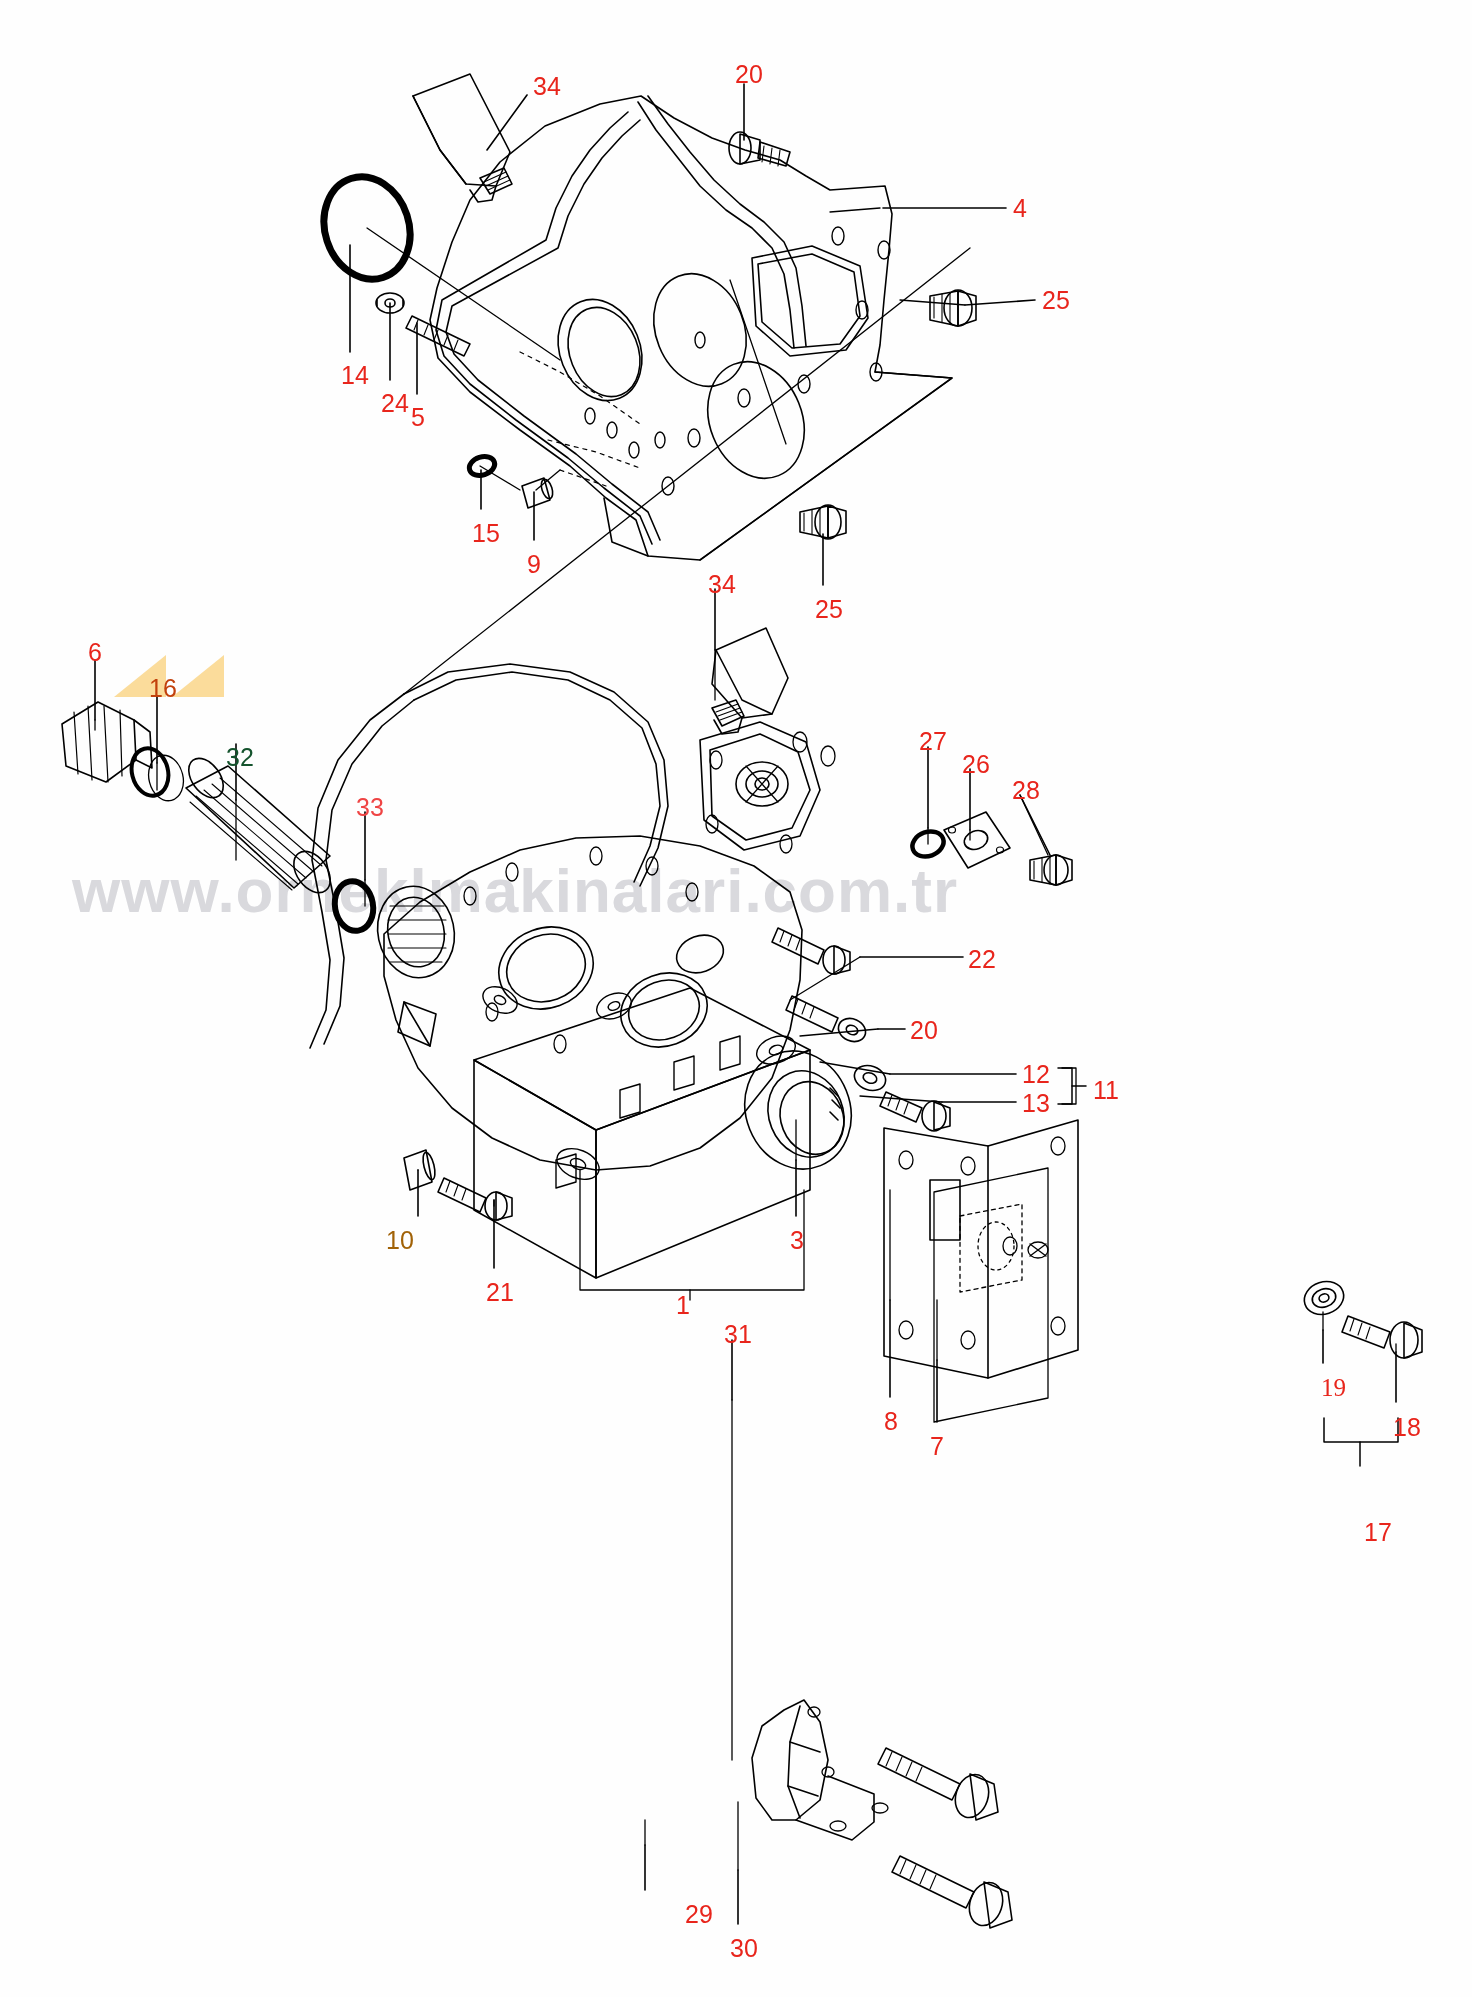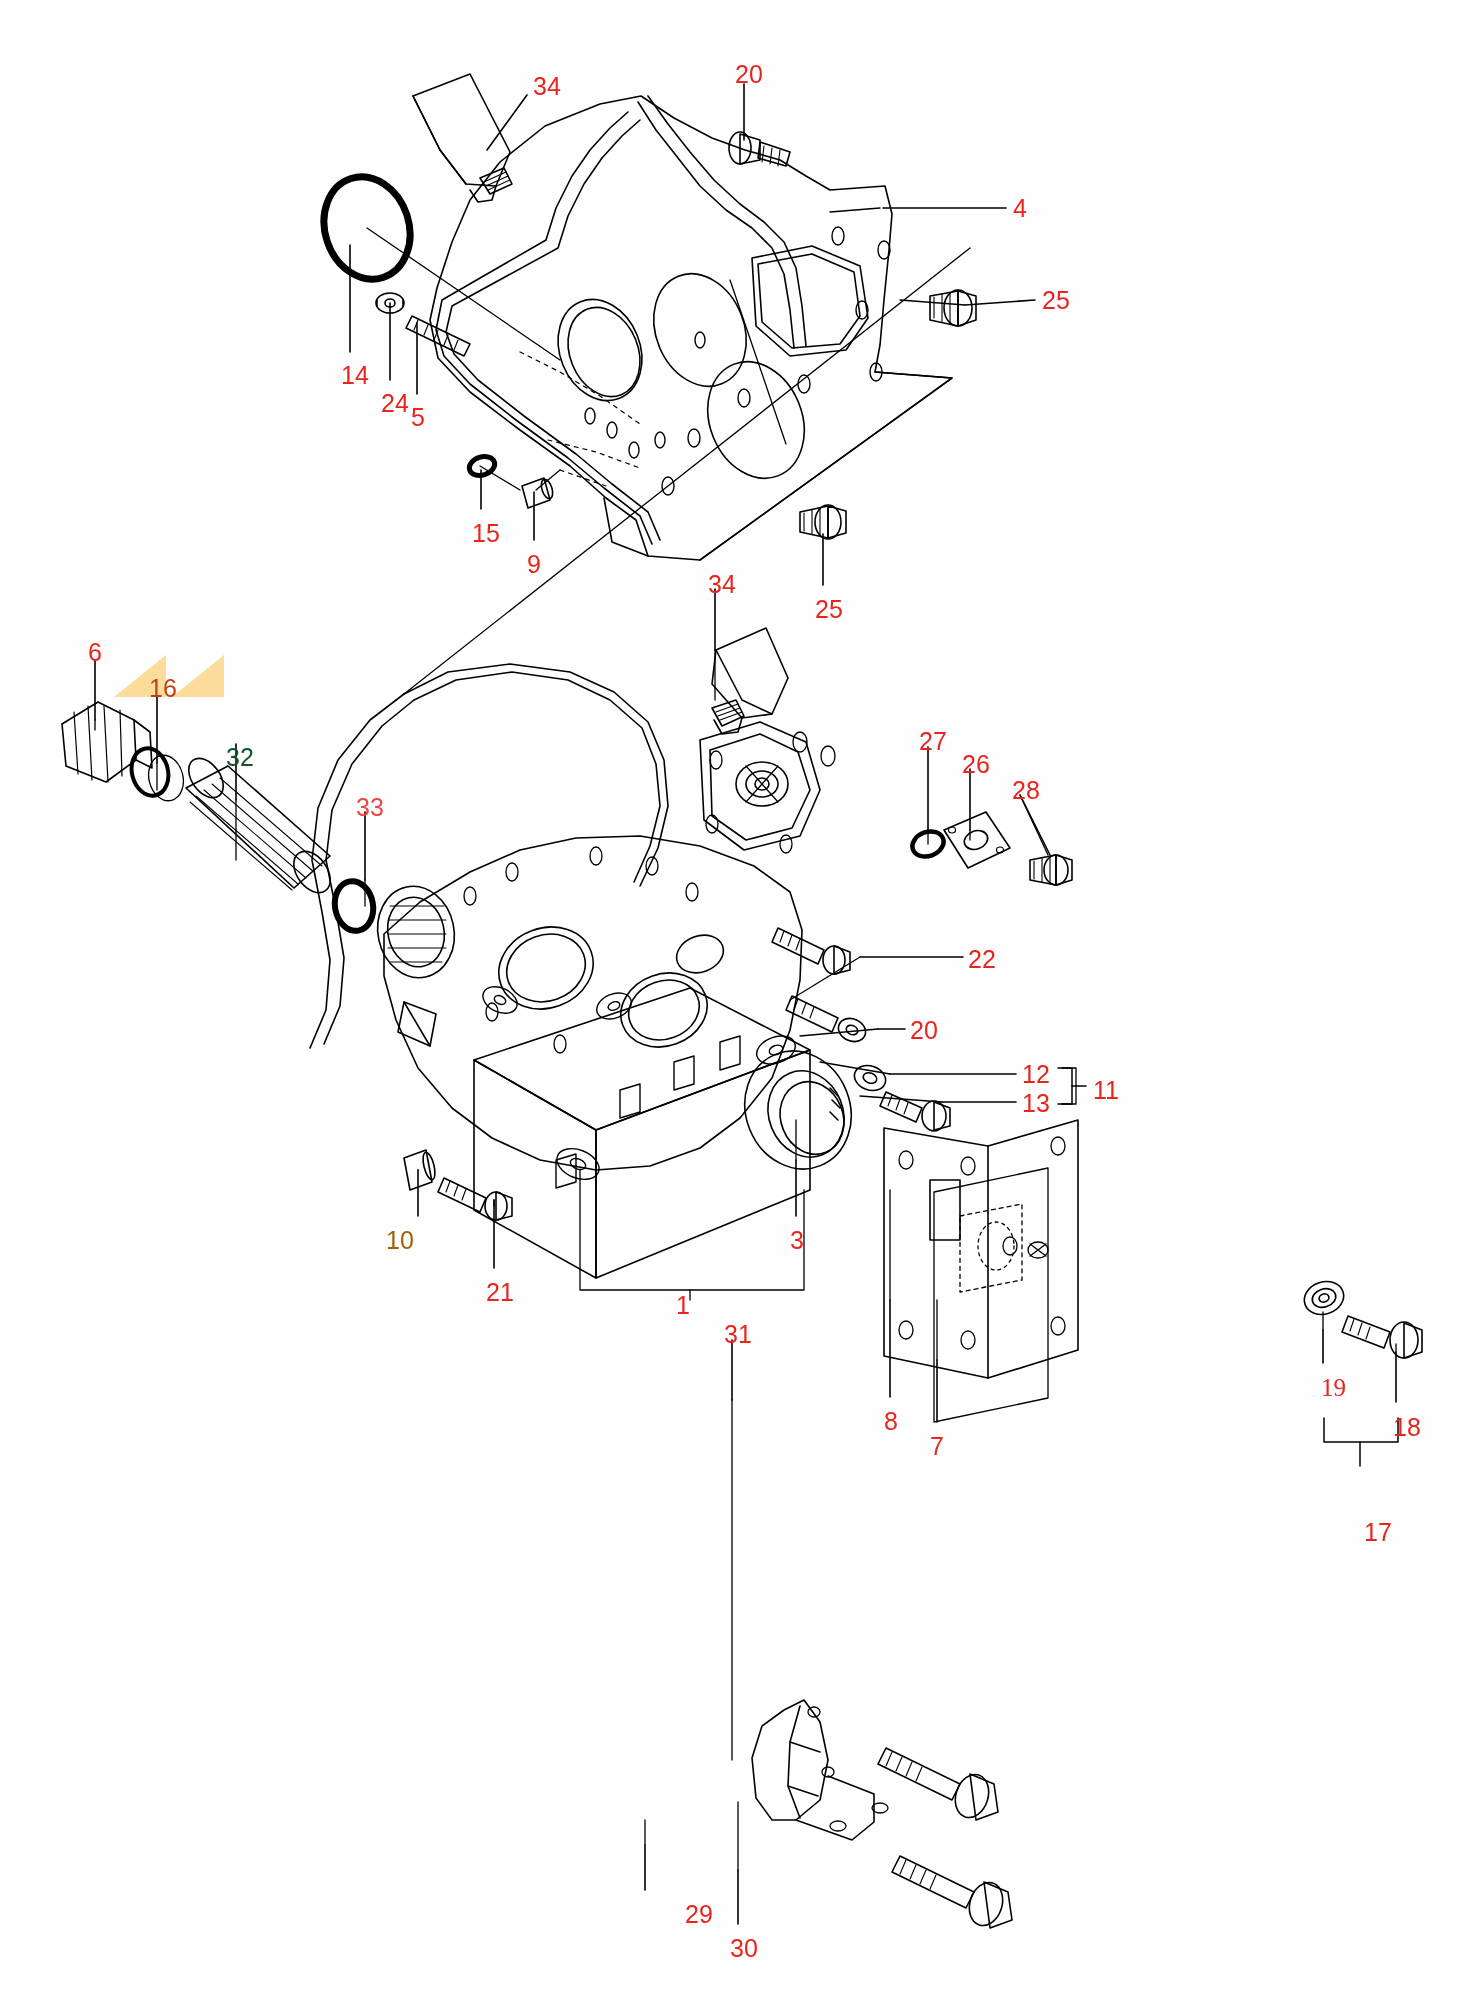--- a/index.html
+++ b/index.html
@@ -50,20 +50,21 @@
   }
   
   .tri{position:absolute;z-index:3;}
 </style>
 </head>
 <body>
 
 <div id="page">
 
   <div id="watermark">
+    <div class="wm-word" id="wm-url">www.orneklmakinalari.com.tr</div>
   </div>
 
   <svg id="drawing" width="1472" height="1997" viewBox="0 0 1472 1997" fill="none" stroke="#000" stroke-width="1.6" stroke-linecap="round" stroke-linejoin="round">
 
     <g>
 
       <path d="M641 96 L674 118 L712 138 L745 150 L780 160 L806 176 L830 190
                L885 186 L892 214 L889 250 L884 300 L880 345 L875 372
                L952 378 L700 560 L648 556 L636 520 L606 498 L570 466
                L520 430 L470 392 L438 358 L430 320 L437 288

